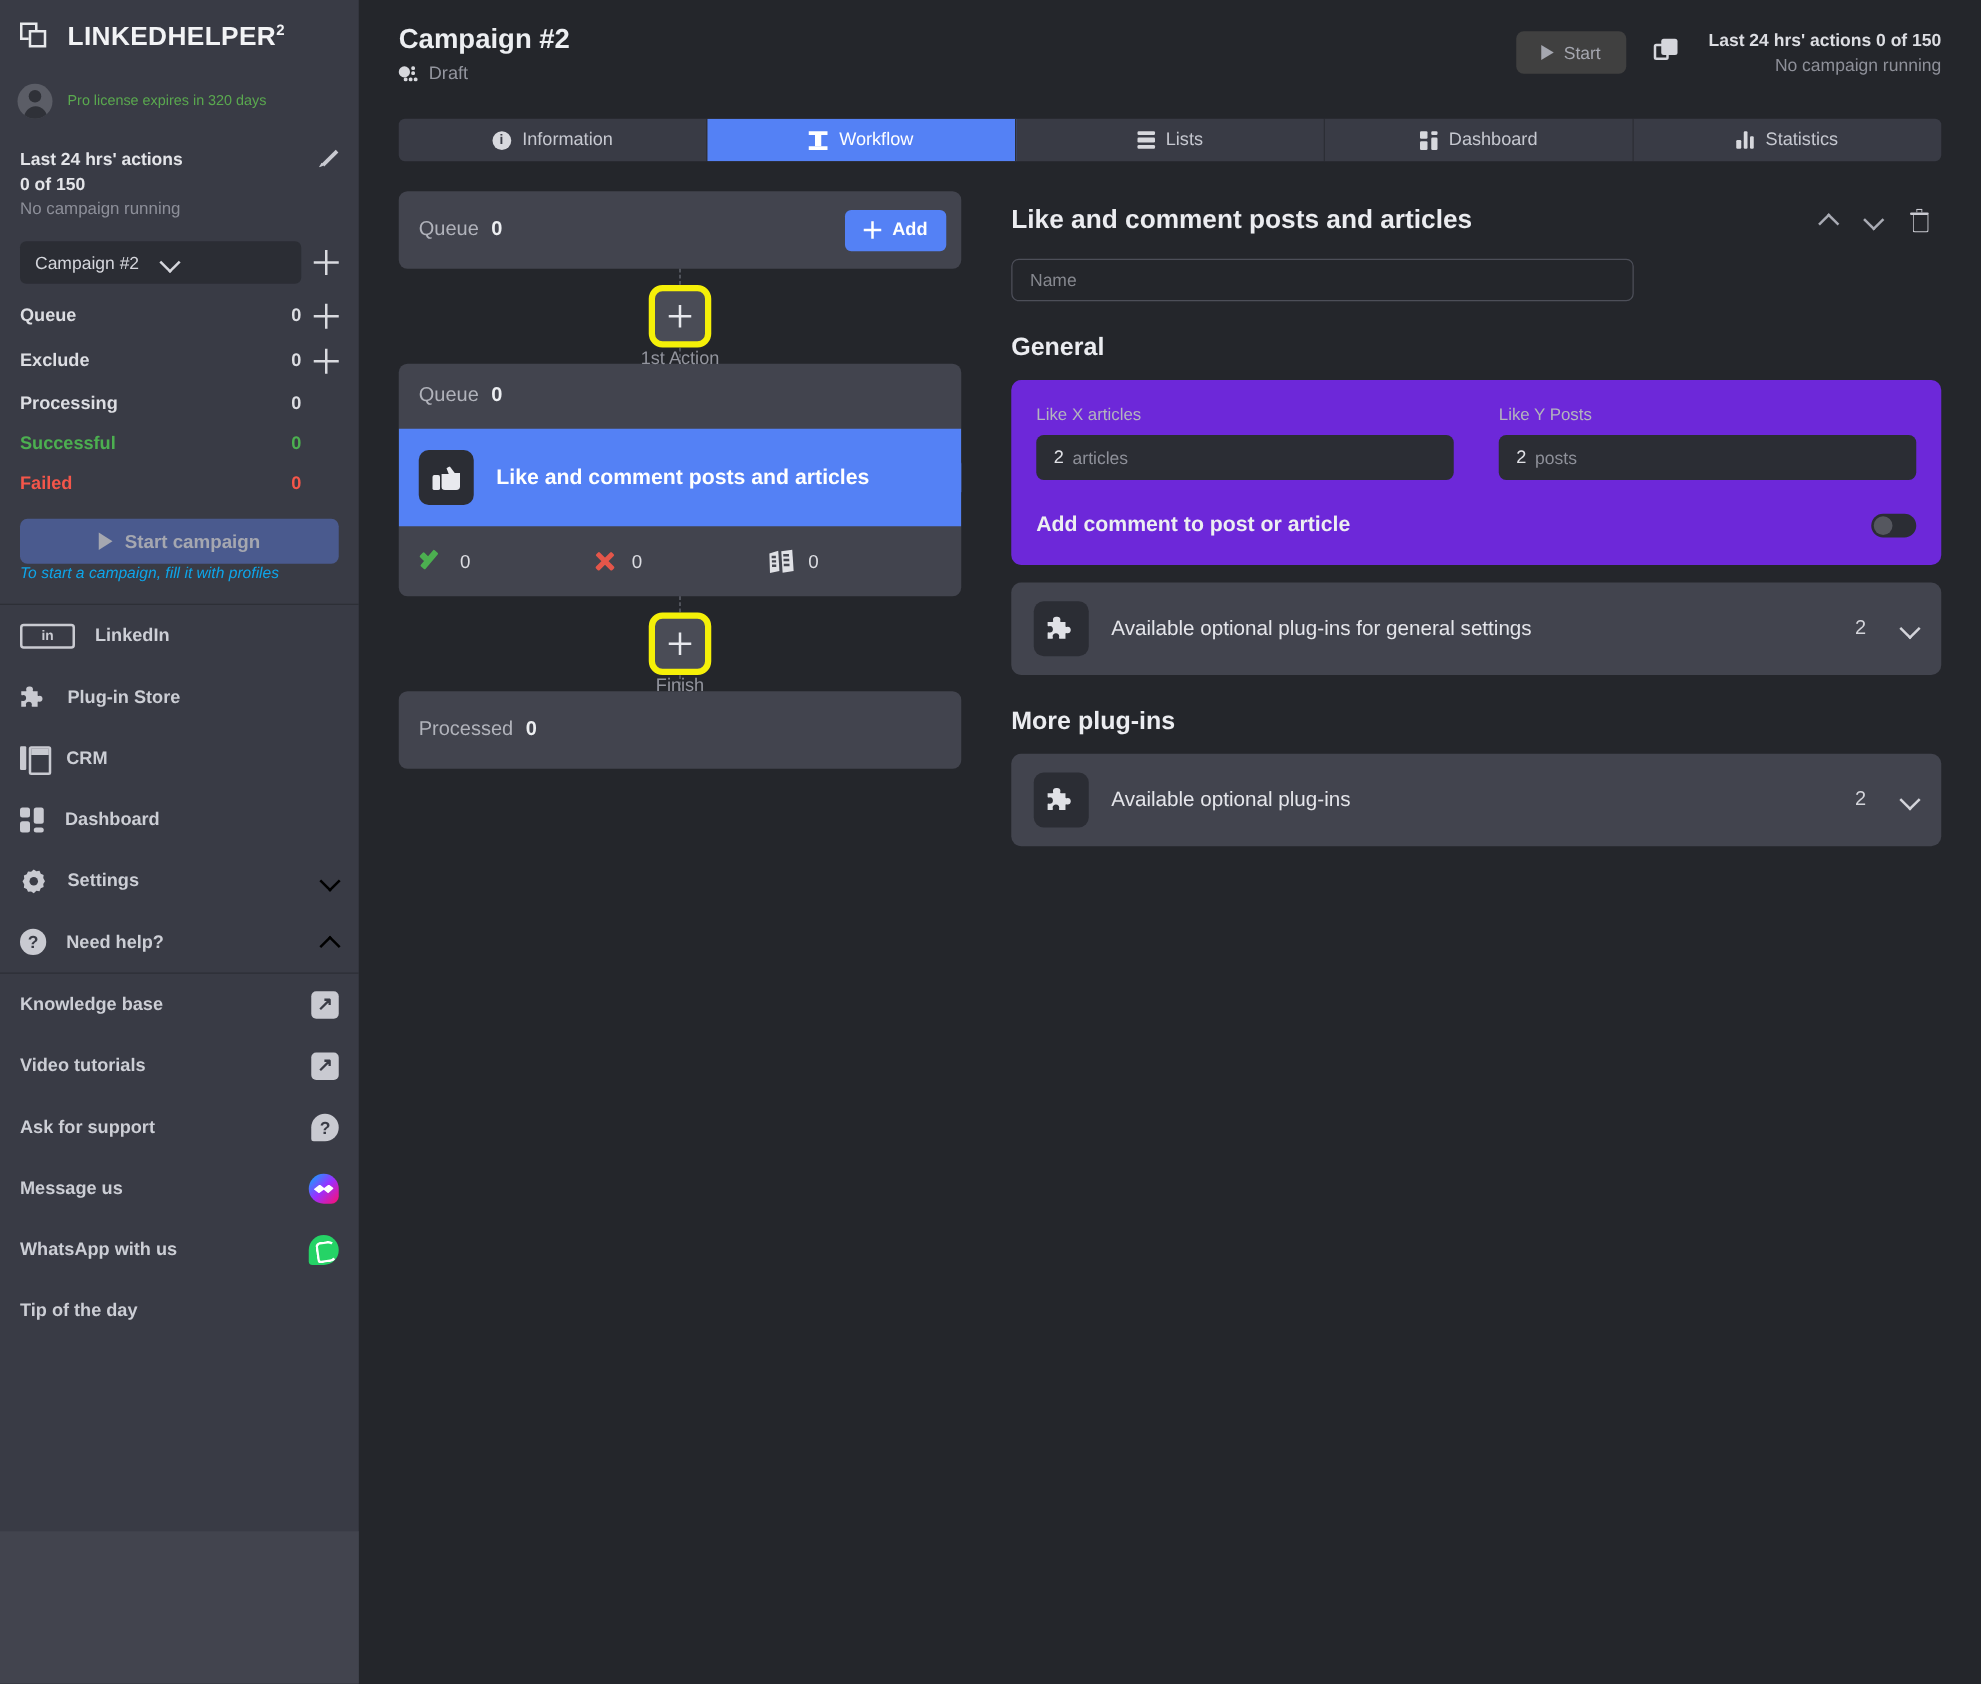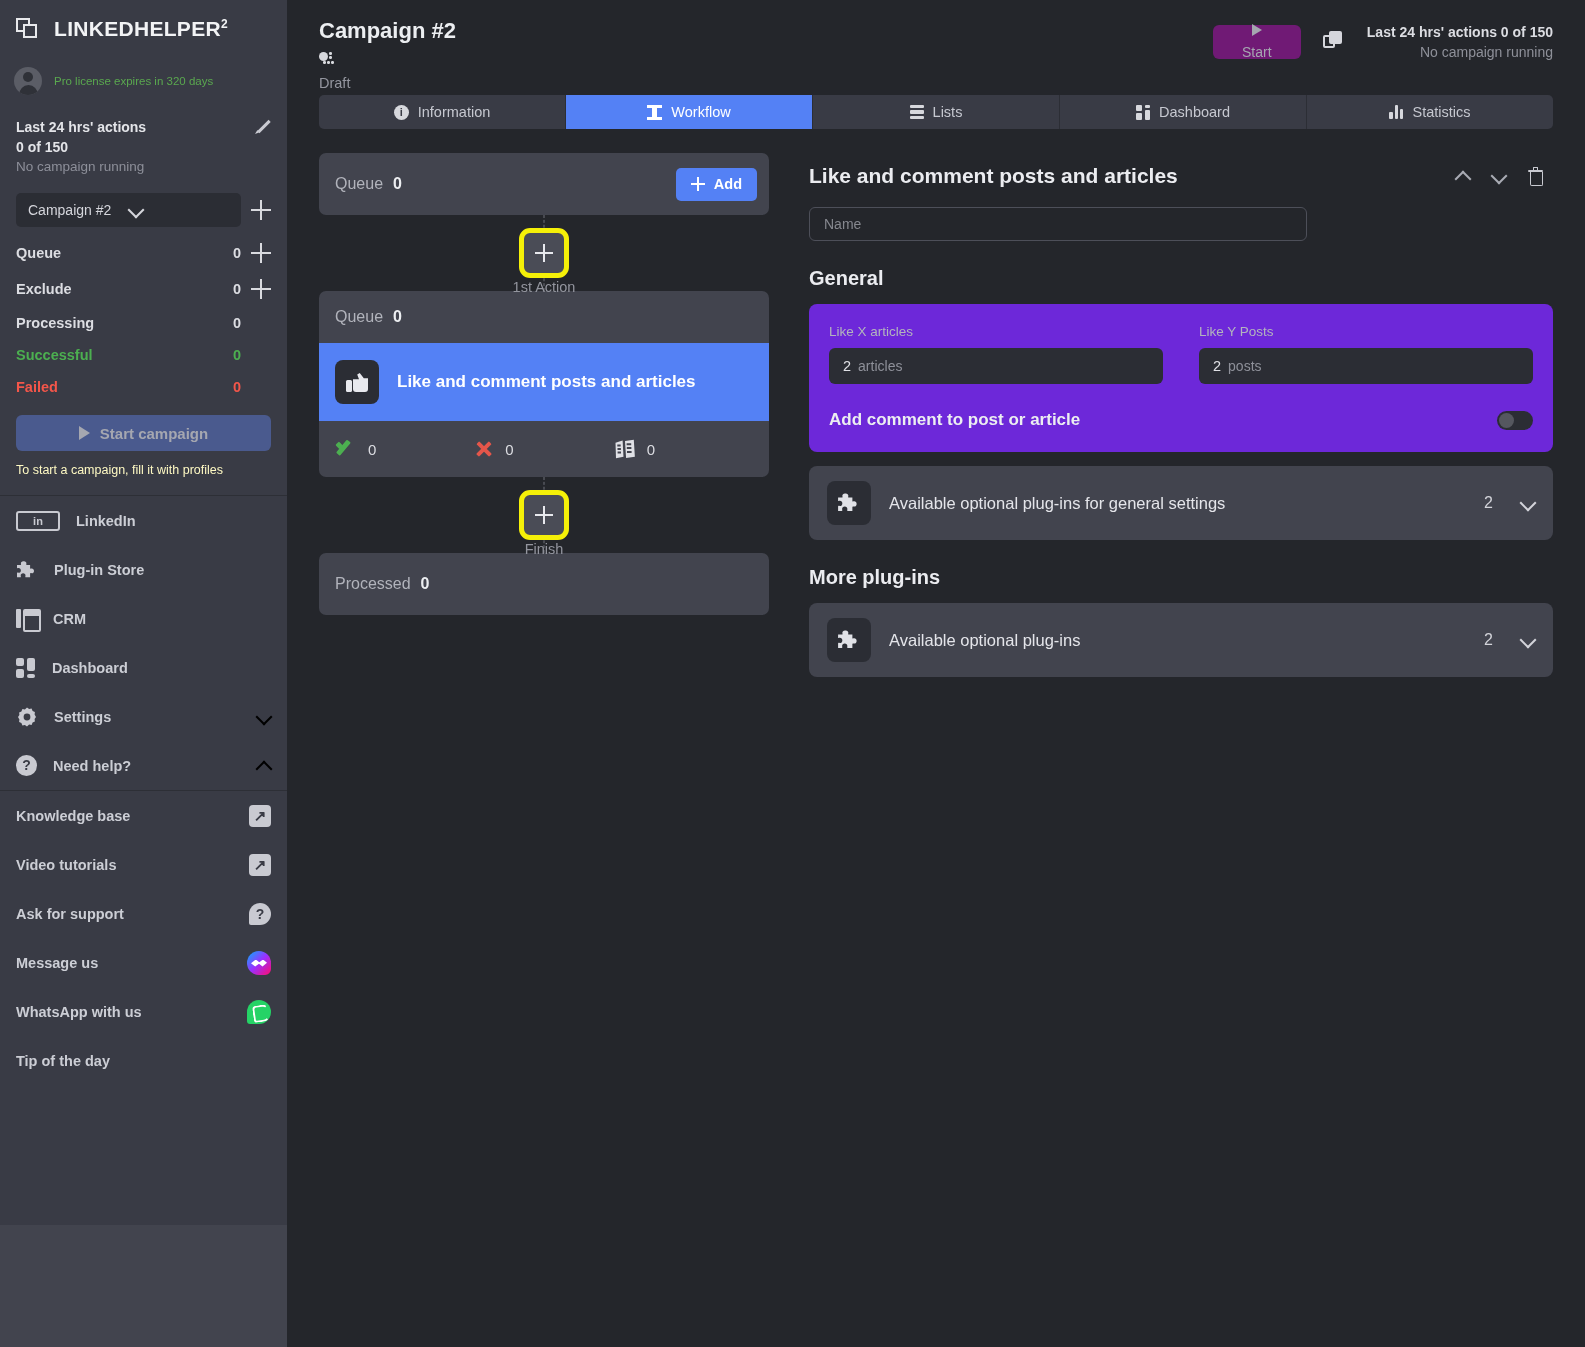--- a/index.html
+++ b/index.html
@@ -116,21 +116,21 @@
   .start-camp-btn {
     margin-top: 20px; height: 36px; background: #4a5a8e; border-radius: 6px;
     display: flex; align-items: center; justify-content: center; gap: 10px;
     cursor: pointer; border: none; width: 100%;
   }
   .start-camp-btn .play {
     width: 0; height: 0; border-left: 11px solid #a5a7b0;
     border-top: 7px solid transparent; border-bottom: 7px solid transparent;
   }
   .start-camp-btn .txt { font-size: 15px; font-weight: bold; color: #a5a7b0; }
-  .hint { margin-top: 12px; font-size: 12.5px; color: #fef9c3; }
+  .hint { font-size: 12.5px; color: #0ea5e9; font-style: italic; }
 
   .divider { height: 1px; background: #2d2f36; margin-top: 18px; }
 
   .nav-item {
     height: 49px; display: flex; align-items: center; padding: 0 16px; gap: 16px;
     cursor: pointer;
   }
   .nav-item .nlbl { flex: 1; font-size: 14.5px; color: #ccced5; font-weight: bold; }
   .nav-ic { width: 22px; height: 22px; flex: none; position: relative; color: #c9cad1; }
 
@@ -208,38 +208,38 @@
 
   
   .main { flex: 1; display: flex; flex-direction: column; min-width: 0; background: #24262b; }
 
   .topbar {
     height: 95px; display: flex; align-items: flex-start;
     padding: 18px 32px 0 32px; position: relative;
   }
   .ttl-wrap { flex: 1; }
   .page-title { font-size: 22px; font-weight: bold; color: #eceef1; }
-  .status-line { display: flex; align-items: flex-start; gap: 9px; margin-top: 7px; flex-direction: column; }
+  .status-line { display: flex; align-items: flex-end; gap: 9px; margin-top: 7px; }
   .draft-ic { width: 15px; height: 15px; position: relative; flex: none; }
   .draft-ic::before {
     content: ""; position: absolute; left: 0; top: 1px; width: 9px; height: 9px;
     border-radius: 50%; background: #d7d8dd;
   }
   .draft-ic::after {
     content: ""; position: absolute; left: 10px; top: 1px; width: 2.5px; height: 2.5px;
     background: #d7d8dd; border-radius: 50%;
     box-shadow: 0 4px 0 #d7d8dd, -6px 9px 0 #d7d8dd, -2px 9px 0 #d7d8dd, 2px 9px 0 #d7d8dd;
   }
   .status-txt { font-size: 14.5px; color: #94969f; }
 
   .top-right { display: flex; align-items: center; gap: 22px; padding-top: 6px; }
   .start-btn {
-    width: 88px; height: 34px; background: #701a75; border-radius: 6px;
+    width: 88px; height: 34px; background: #404040; border-radius: 6px;
     display: flex; align-items: center; justify-content: center; gap: 8px;
-    cursor: pointer; border: none; flex-direction: column;
+    cursor: pointer; border: none;
   }
   .start-btn .play {
     width: 0; height: 0; border-left: 10px solid #a5a7b0;
     border-top: 6.5px solid transparent; border-bottom: 6.5px solid transparent;
   }
   .start-btn .txt { font-size: 14px; color: #a5a7b0; }
   .copy-ic { width: 22px; height: 22px; position: relative; cursor: pointer; }
   .copy-ic i {
     position: absolute; display: block;
   }

